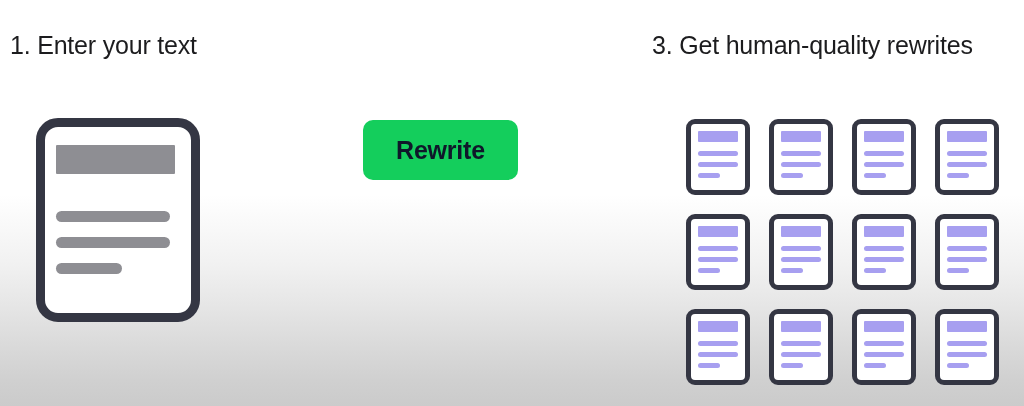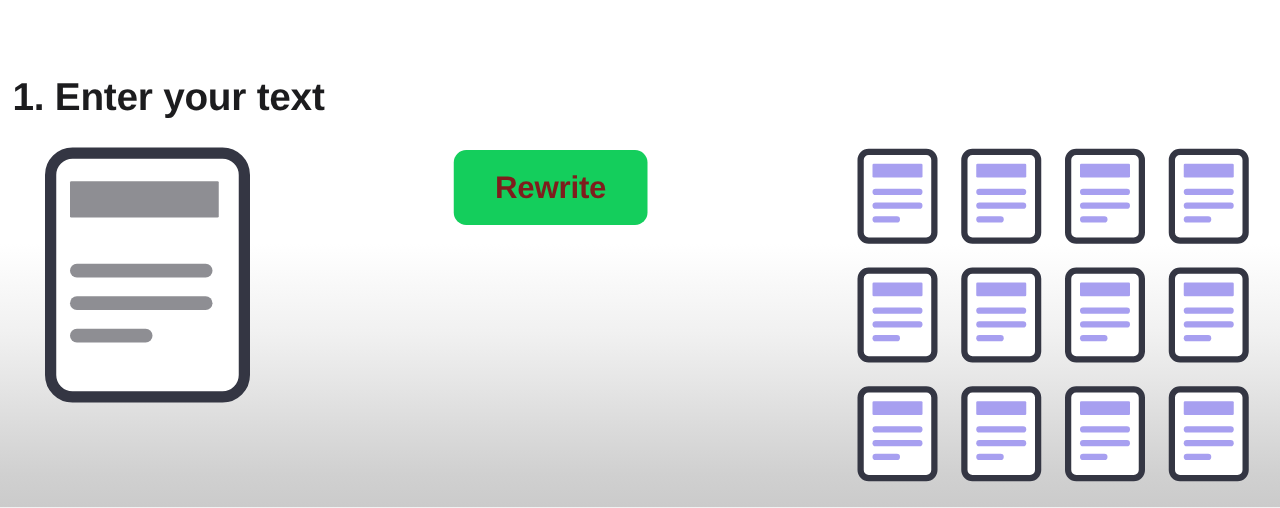--- a/index.html
+++ b/index.html
@@ -30,26 +30,25 @@
                 #e6e6e6 305px,
                 #dadada 345px,
                 #d0d0d0 380px,
                 #cbcbcb 406px);
   }
 
   
   .step-title {
     position: absolute;
     color: #1c1c1e;
-    font-size: 31px;
-    font-weight: 700;
+    font-size: 25px;
+    font-weight: 400;
     letter-spacing: -0.2px;
     white-space: nowrap;
     line-height: 1;
-    margin-top: 29px;
   }
   #title-1 { left: 10px;  top: 33px; }
   #title-2 { left: 335px; top: 33px; }
   #title-3 { left: 652px; top: 33px; }
 
   
   .big-doc {
     position: absolute;
     left: 36px;
     top: 118px;
@@ -84,21 +83,21 @@
   
   .rewrite-btn {
     position: absolute;
     left: 363px;
     top: 120px;
     width: 155px;
     height: 60px;
     border: none;
     border-radius: 10px;
     background: #14ce5c;
-    color: #7f1d1d;
+    color: #0f172a;
     font-family: "Liberation Sans", sans-serif;
     font-size: 25px;
     font-weight: 700;
     letter-spacing: -0.2px;
     cursor: pointer;
     padding: 0;
     line-height: 60px;
     text-align: center;
   }
 
@@ -154,20 +153,21 @@
   <div class="big-doc">
     <span class="hdr-block"></span>
     <span class="line l1"></span>
     <span class="line l2"></span>
     <span class="line l3"></span>
   </div>
 
 
   <button class="rewrite-btn">Rewrite</button>
 
+  <div class="step-title" id="title-3">3. Get human-quality rewrites</div>
 
   <div class="cards-grid">
     <div class="card">
       <span class="c-hdr"></span>
       <span class="c-line c1"></span>
       <span class="c-line c2"></span>
       <span class="c-line c3"></span>
     </div>
     <div class="card">
       <span class="c-hdr"></span>

